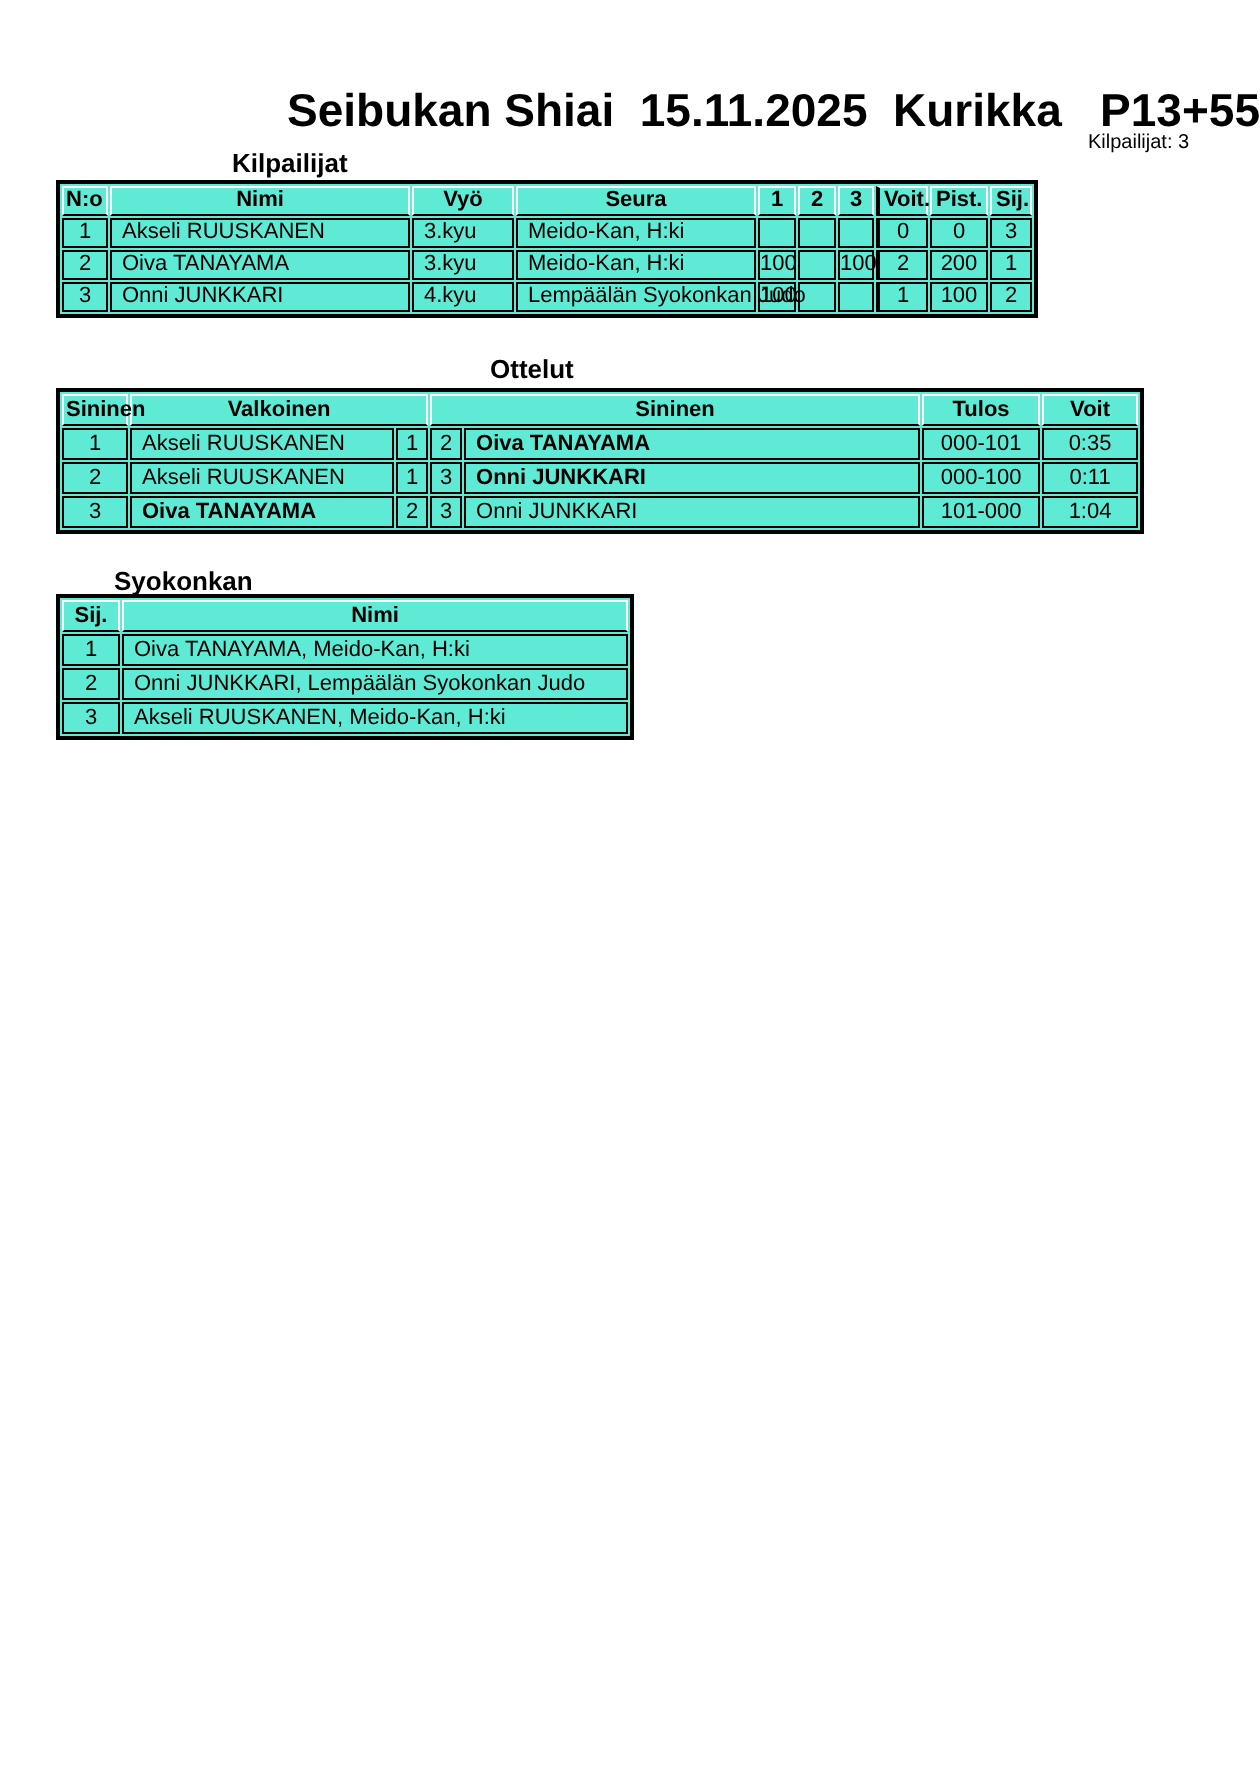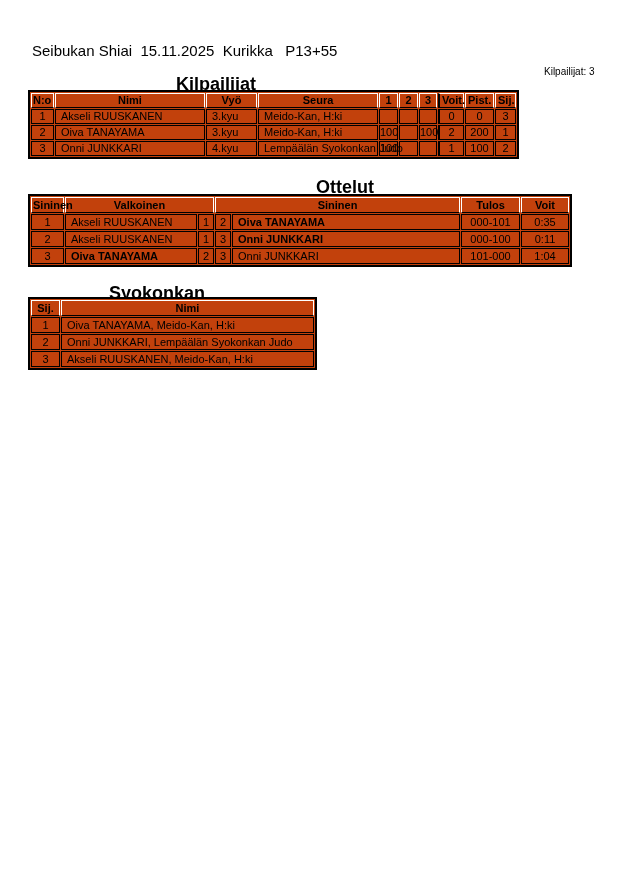--- a/index.html
+++ b/index.html
@@ -3,32 +3,32 @@
 <meta charset="utf-8">
 <style>
   * { margin:0; padding:0; }
   html,body { background:#fff; }
   body {
     position:relative; width:630px; height:891px; overflow:hidden;
     font-family:"Liberation Sans", sans-serif; color:#000;
   }
   .abs { position:absolute;text-align:center; }
   #page-title {
-    top:42px; left:32px; width:598px; text-align:left;
-    font-weight:normal; font-size:15px; white-space:pre;
+    top:42px; left:32px; width:598px; text-align:right;
+    font-weight:bold; font-size:23px; white-space:pre;
   }
-  .sec-heading { font-weight:bold; font-size:18px; text-align:center; width:200px; white-space:pre; }
+  .sec-heading { font-weight:bold; font-size:13px; text-align:left; width:200px; white-space:pre; }
   #heading-kilpailijat { top:74px; left:116px; }
   #heading-ottelut    { top:177px; left:245px; }
   #heading-tulokset   { top:283px; left:57px; }
   #competitor-count   { top:66px; left:544px; font-size:10px; white-space:pre; }
 
   table {
     position:absolute; border-collapse:separate; border-spacing:1px;
-    border:2px solid #000; table-layout:fixed; background:#c2410c;
+    border:2px solid #000; table-layout:fixed; background:#5eead4;
   }
   #table-kilpailijat { top:90px;  left:28px; width:491px; }
   #table-ottelut     { top:194px; left:28px; width:544px; }
   #table-tulokset    { top:297px; left:28px; width:289px; }
 
   th, td {
     box-sizing:border-box; border:1px solid #000;
     font-size:11px; font-weight:normal;
     height:15px; line-height:13px; padding:0 2px;
     text-align:center; white-space:nowrap; overflow:visible;

